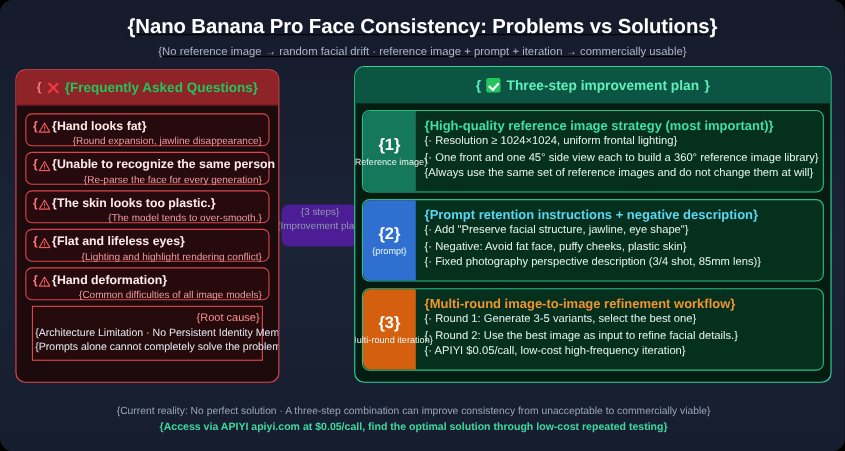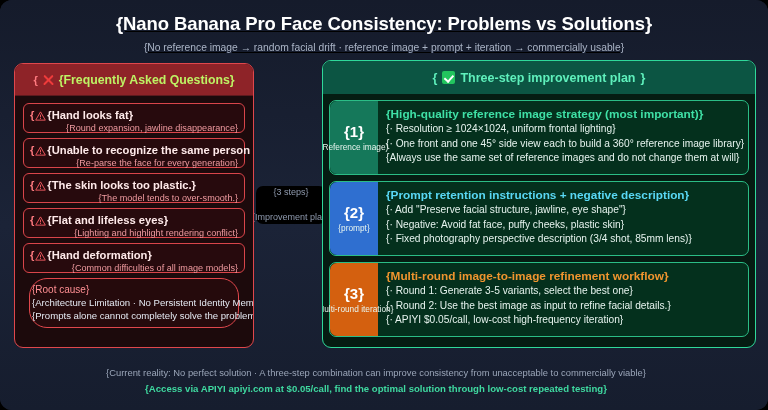--- a/index.html
+++ b/index.html
@@ -54,27 +54,27 @@
     white-space: nowrap;
   }
 
   
   .connector {
     position: absolute;
     left: 256px;
     top: 186px;
     width: 70px;
     height: 38px;
-    background: #000000;
+    background: #4c1d95;
     border-radius: 7px;
     z-index: 1;
     display: flex;
     flex-direction: column;
     align-items: center;
-    justify-content: space-between;
+    justify-content: flex-start;
     overflow: visible;
   }
   .connector-l1 {
     font-size: 9px;
     color: #8f9aae;
     line-height: 13px;
     white-space: nowrap;
   }
   .connector-l2 {
     font-size: 9px;
@@ -101,21 +101,21 @@
     background: #8e2328;
     display: flex;
     align-items: center;
     justify-content: center;
     gap: 4px;
     border-bottom: 1px solid #5e1a1e;
   }
   .faq-head-txt {
     font-size: 12.3px;
     font-weight: bold;
-    color: #bef264;
+    color: #22c55e;
     white-space: nowrap;
   }
   .x-icon {
     display: inline-block;
     width: 13px; height: 13px;
     position: relative;
     flex: none;
   }
   .x-icon::before, .x-icon::after {
     content: "";
@@ -172,24 +172,24 @@
   .brace {
     font-size: 11.2px;
     font-weight: bold;
     color: #ff7b80;
     line-height: 14px;
   }
 
   .root {
     margin: 2px 6px 0 6px;
     border: 1px solid #e0474c;
-    border-radius: 18px;
+    border-radius: 0;
     background: rgba(120,20,24,0.10);
     padding: 4px 2px 5px 2px;
-    text-align: left;
+    text-align: right;
   }
   .root-t {
     font-size: 10px;
     color: #ff8f93;
     line-height: 13px;
     white-space: nowrap;
   }
   .root-l {
     font-size: 9.6px;
     color: #e4e9f2;

